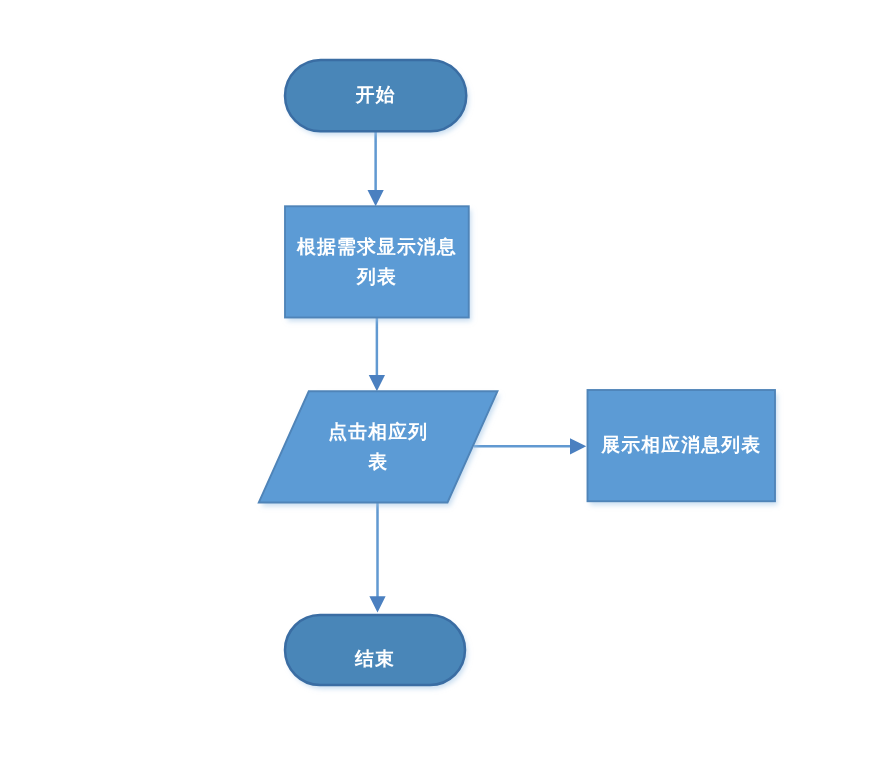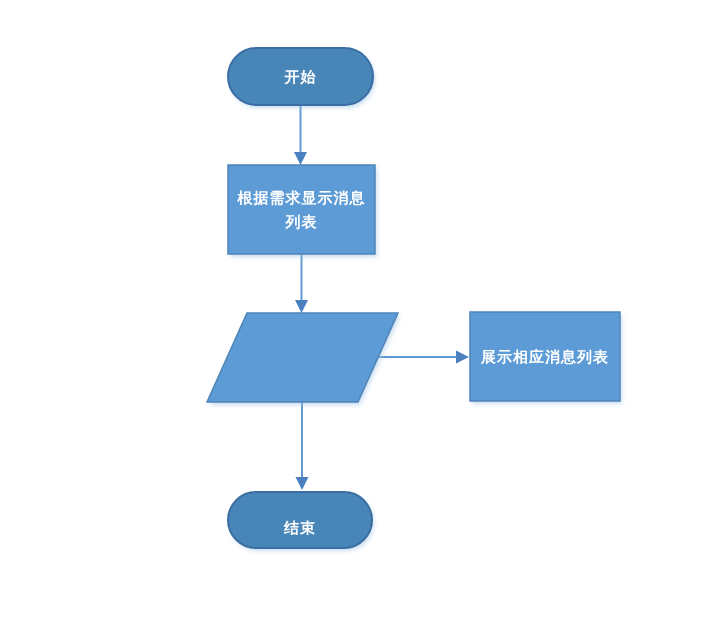--- a/index.html
+++ b/index.html
@@ -93,20 +93,23 @@
   </svg>
 
   <div class="node-label lbl-start">
     <span class="txt">开始</span>
   </div>
 
   <div class="node-label lbl-proc1">
     <span class="txt">根据需求显示消息列表</span>
   </div>
 
+  <div class="node-label lbl-para">
+    <span class="txt">点击相应列表</span>
+  </div>
 
   <div class="node-label lbl-proc2">
     <span class="txt">展示相应消息列表</span>
   </div>
 
   <div class="node-label lbl-end">
     <span class="txt">结束</span>
   </div>
 
 </div>

